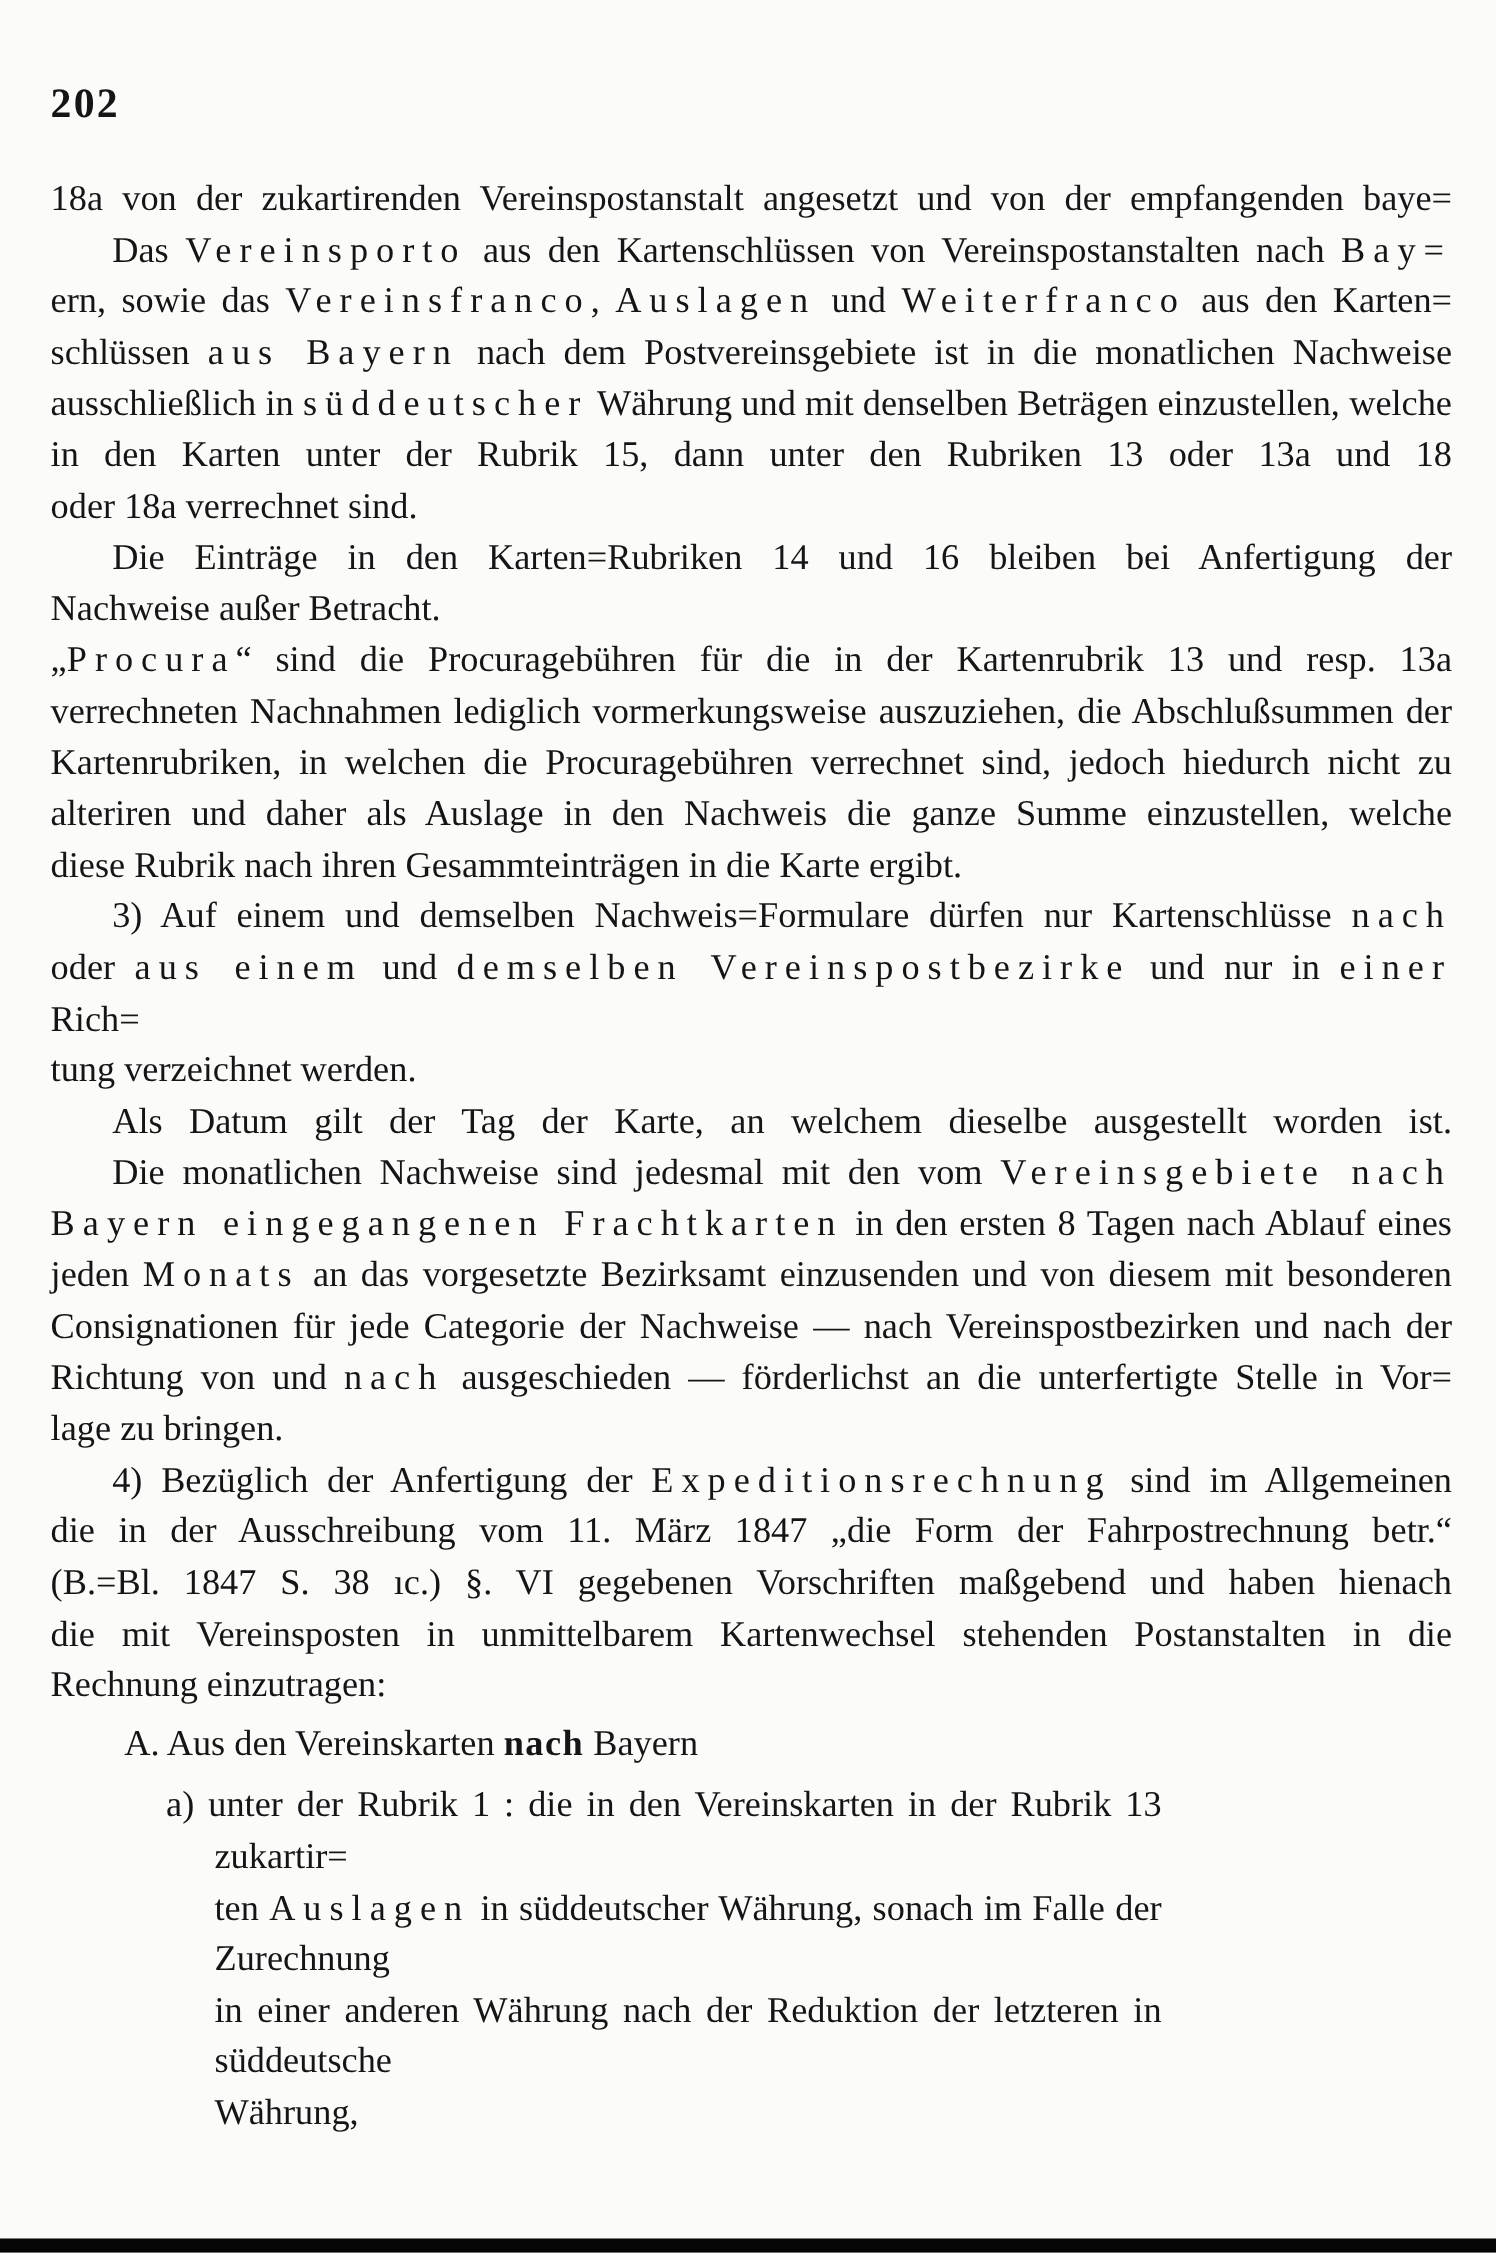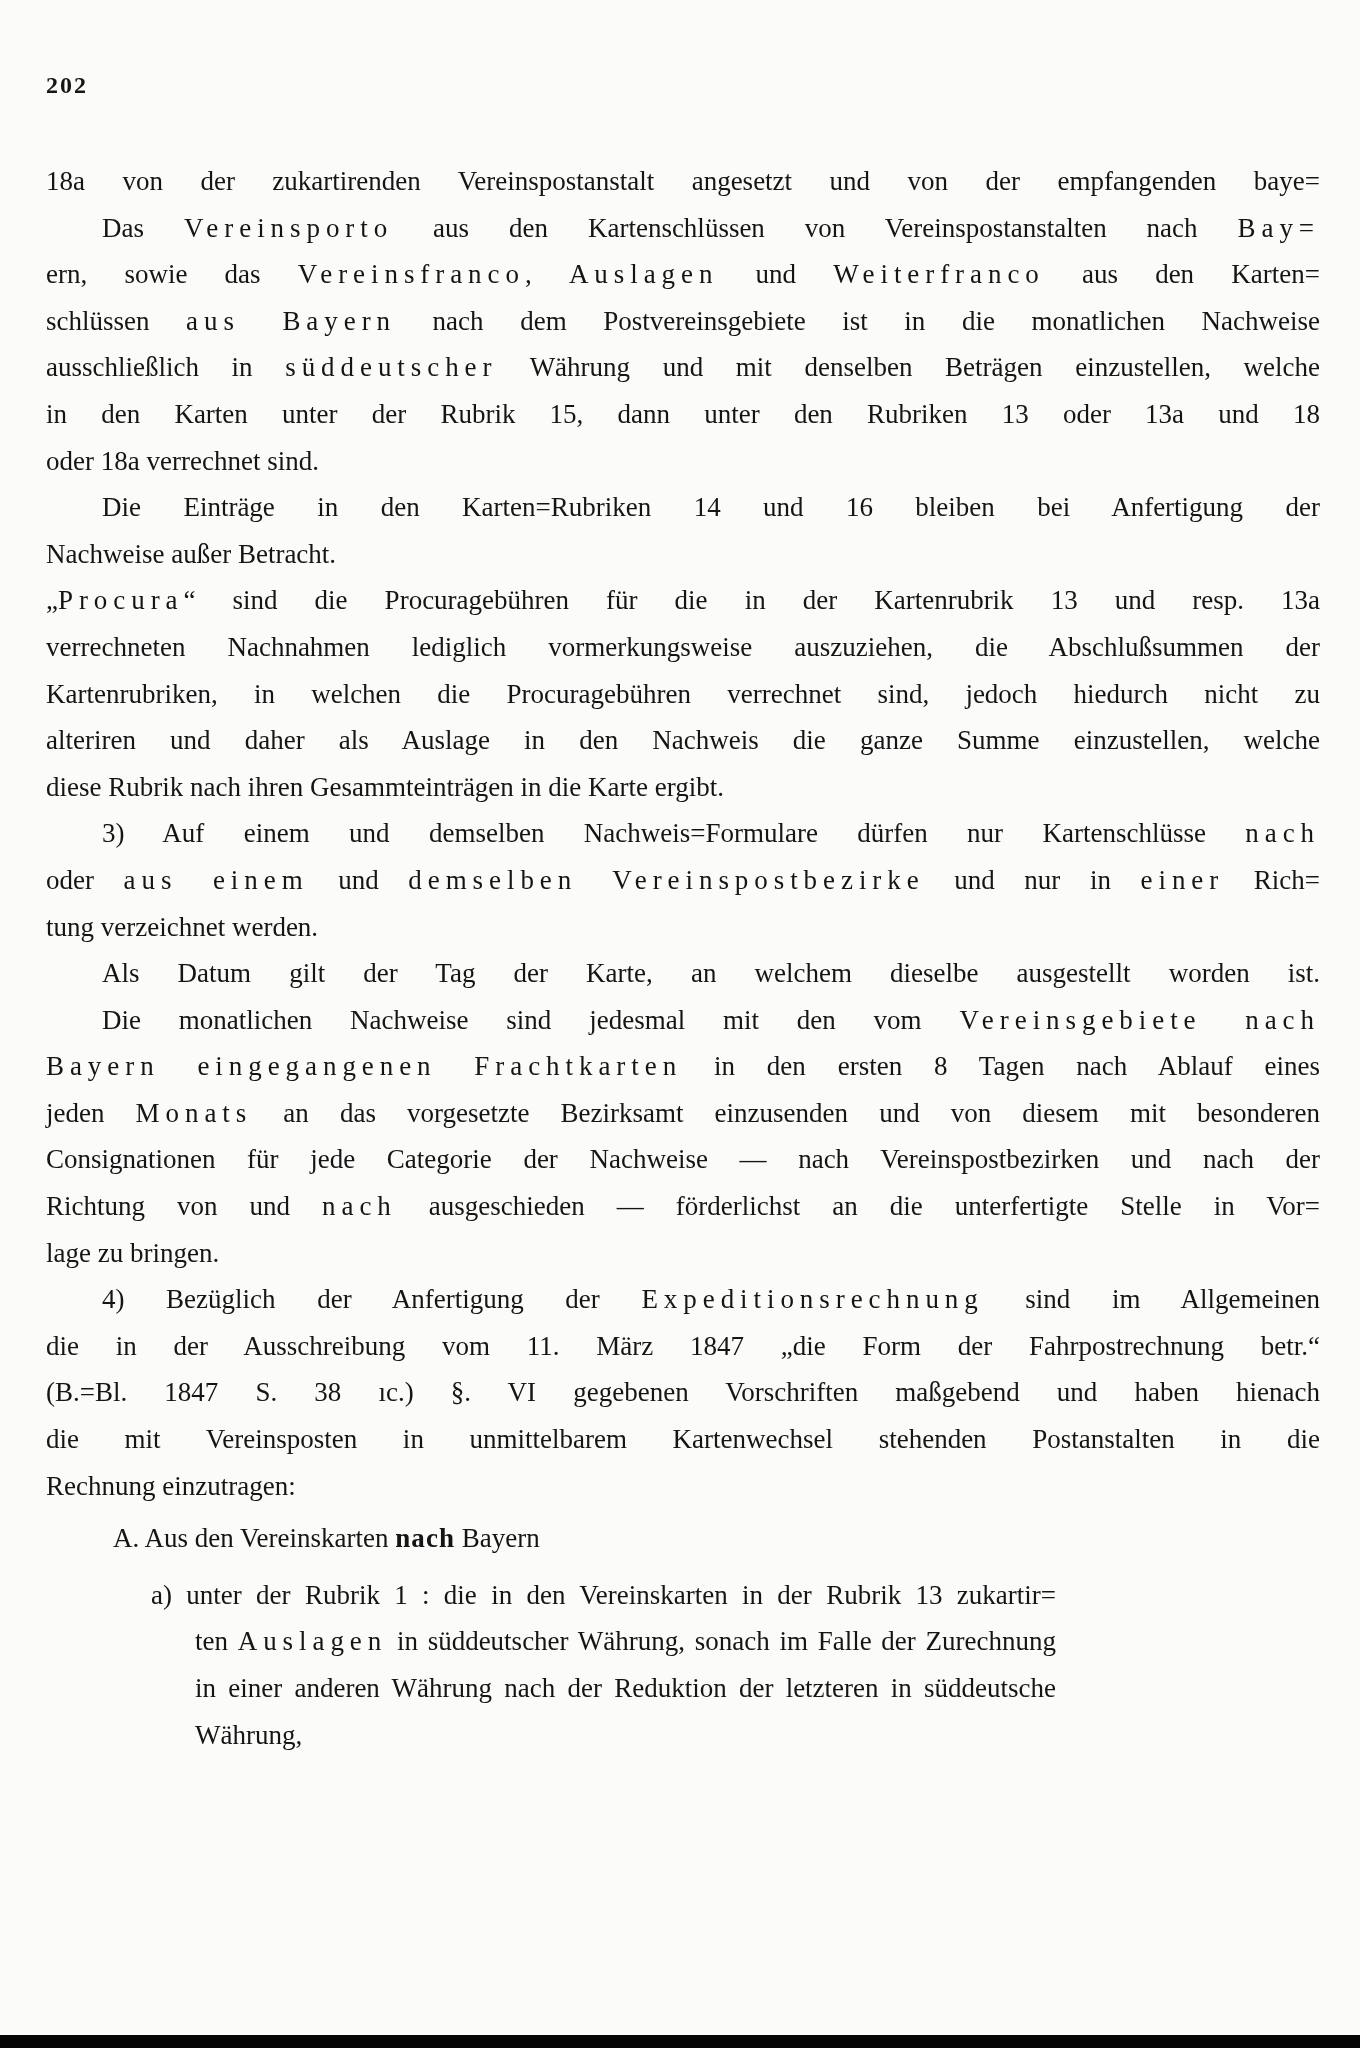--- a/index.html
+++ b/index.html
@@ -7,27 +7,27 @@
     position:relative;
     width:1360px;height:2048px;
     margin:0 auto;
     background:#fbfbfa;
     color:#151515;
     font-family:"Liberation Serif", serif;
     overflow:hidden;
   }
   .pagenum{
     position:absolute;top:72px;left:46px;
-    font-size:24px;font-weight:bold;letter-spacing:2px;
+    font-size:38px;font-weight:bold;letter-spacing:2px;
   }
   .textblock{
     position:absolute;top:158px;left:46px;width:1274px;
   }
   .line{
-    font-size:27px;
+    font-size:33px;
     line-height:46.6px;
     text-align:justify;
     text-align-last:justify;
   }
   .line.last{text-align-last:left;}
   .line.ind{text-indent:56px;}
   .line.heading{
     margin-top:6px;margin-left:67px;
     text-align:left;text-align-last:left;
   }

